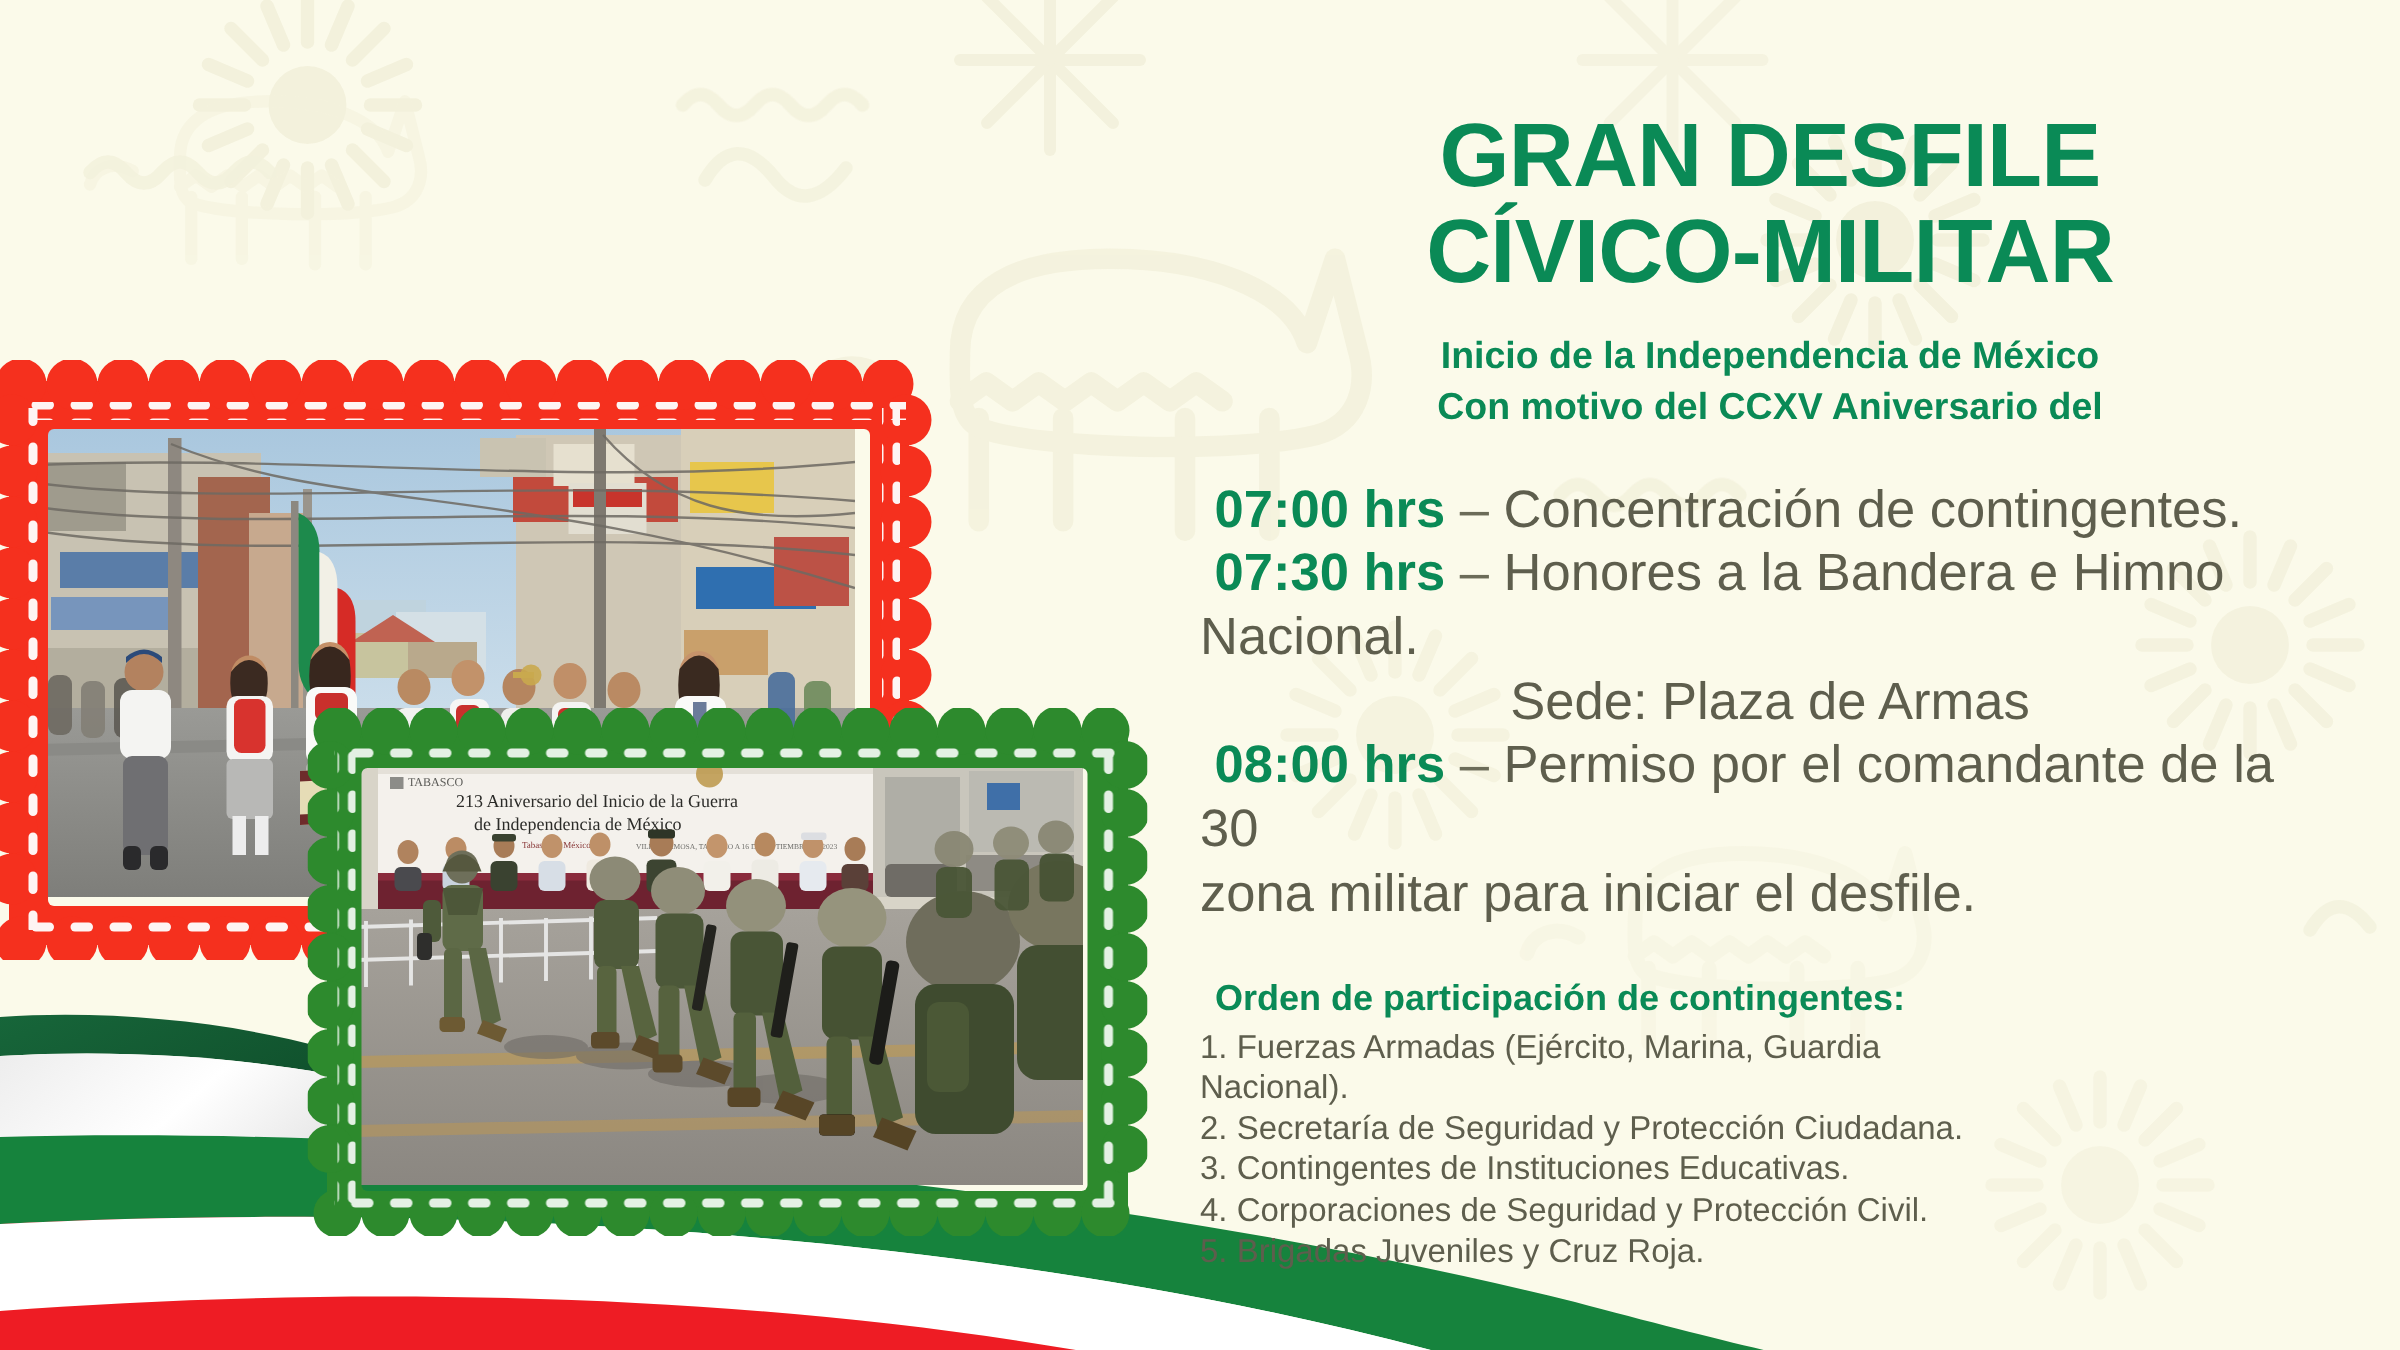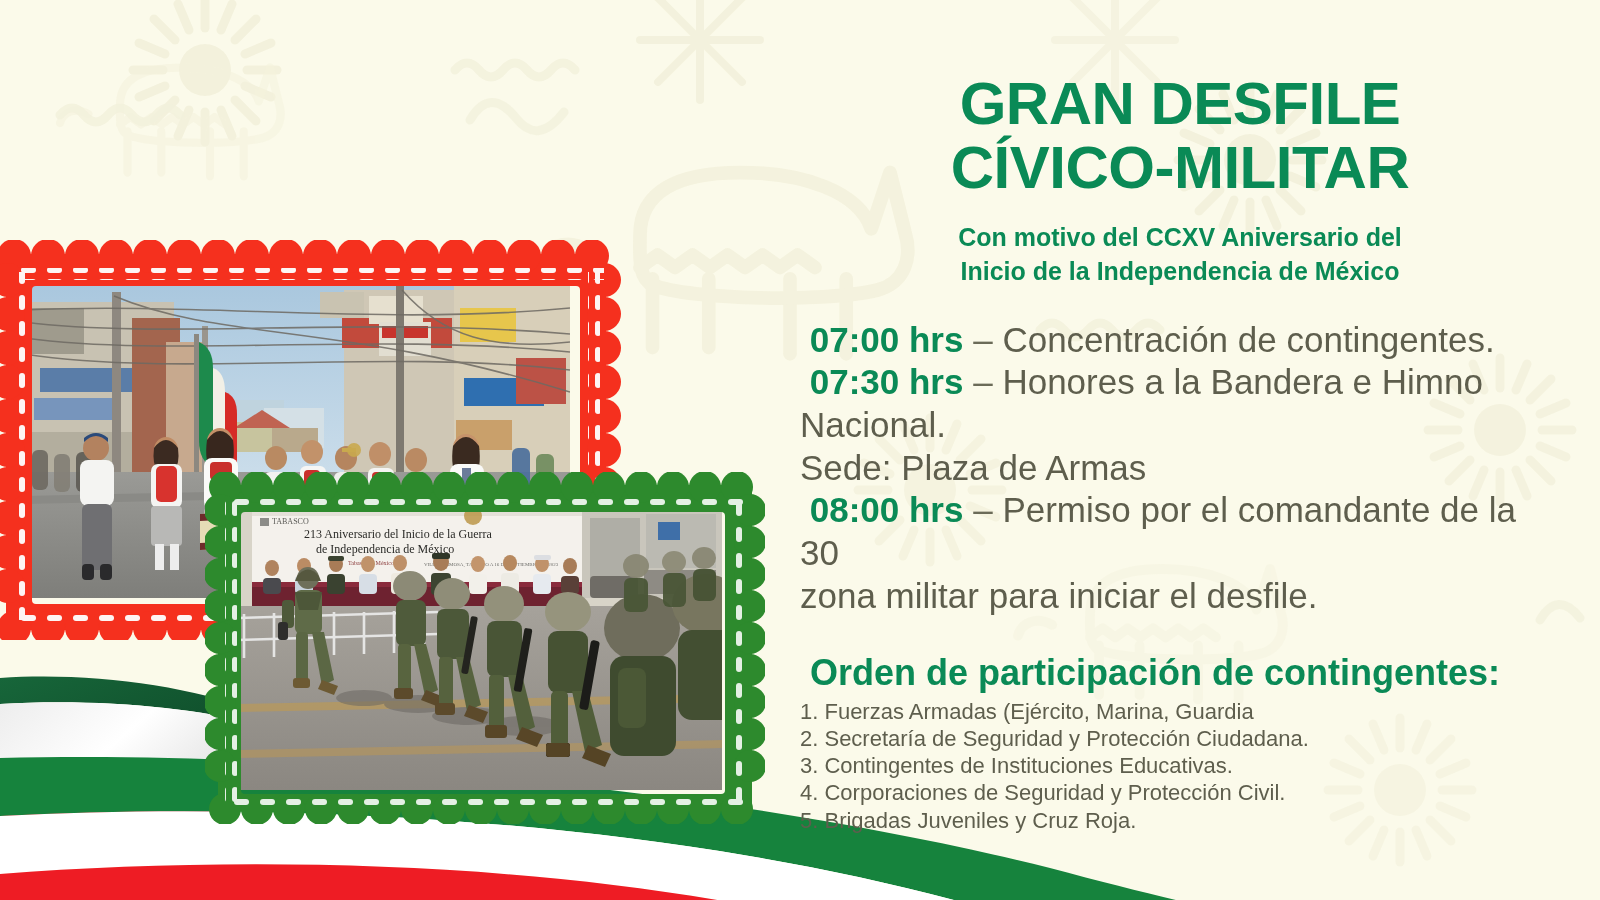--- a/index.html
+++ b/index.html
@@ -44,24 +44,24 @@
   }
   .schedule{
     margin-top:30px;
     font-size:35px;
     line-height:1.22;
     color:#5E5E4D;
   }
   .sched-line{display:block;}
   .hrs{color:#0A8A56;font-weight:bold;}
   .dash{color:#6B6B58;}
-  .sede{display:block;color:#5E5E4D;}
+  .sede{display:block;color:#5E5E4D;text-align:center;}
   .orden-head{
     margin-top:34px;
-    font-size:36px;
+    font-size:24px;
     font-weight:bold;
     color:#0A8A56;
     padding-left:10px;
   }
   .orden-list{
     margin-top:4px;
     font-size:22px;
     line-height:1.24;
     color:#5E5E4D;
   }
@@ -703,22 +703,22 @@
   </div>
 
   <div class="text-col">
 
     <div class="title-block">
       <h1 class="title-line">GRAN DESFILE</h1>
       <h1 class="title-line">CÍVICO-MILITAR</h1>
     </div>
 
     <div class="subtitle-block">
+      <div>Inicio de la Independencia de México</div>
       <div>Con motivo del CCXV Aniversario del</div>
-      <div>Inicio de la Independencia de México</div>
     </div>
 
     <div class="schedule">
       <span class="sched-line">
         &nbsp;<span class="hrs">07:00 hrs</span>
         <span class="dash">–</span>
         <span>Concentración de contingentes.</span>
       </span>
       <span class="sched-line">
         &nbsp;<span class="hrs">07:30 hrs</span>
@@ -731,20 +731,21 @@
         <span class="dash">–</span>
         <span>Permiso por el comandante de la 30</span>
       </span>
       <span class="sched-line">zona   militar para iniciar el desfile.</span>
     </div>
 
     <div class="orden-head">Orden de participación de contingentes:</div>
 
     <div class="orden-list">
       <span class="orden-item">1. Fuerzas Armadas (Ejército, Marina, Guardia</span>
+      <span class="orden-item">Nacional).</span>
       <span class="orden-item">2. Secretaría de Seguridad y Protección Ciudadana.</span>
       <span class="orden-item">3. Contingentes de Instituciones Educativas.</span>
       <span class="orden-item">4. Corporaciones de Seguridad y Protección Civil.</span>
       <span class="orden-item">5. Brigadas Juveniles y Cruz Roja.</span>
     </div>
 
   </div>
 </div>
 
 </body></html>

